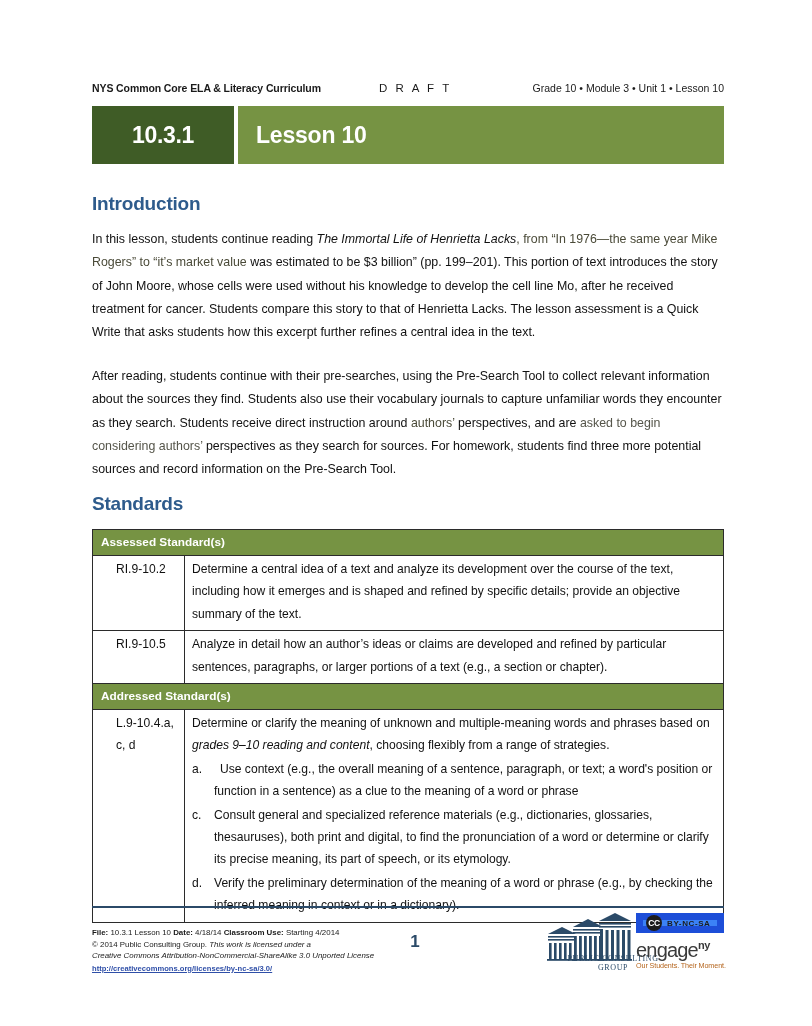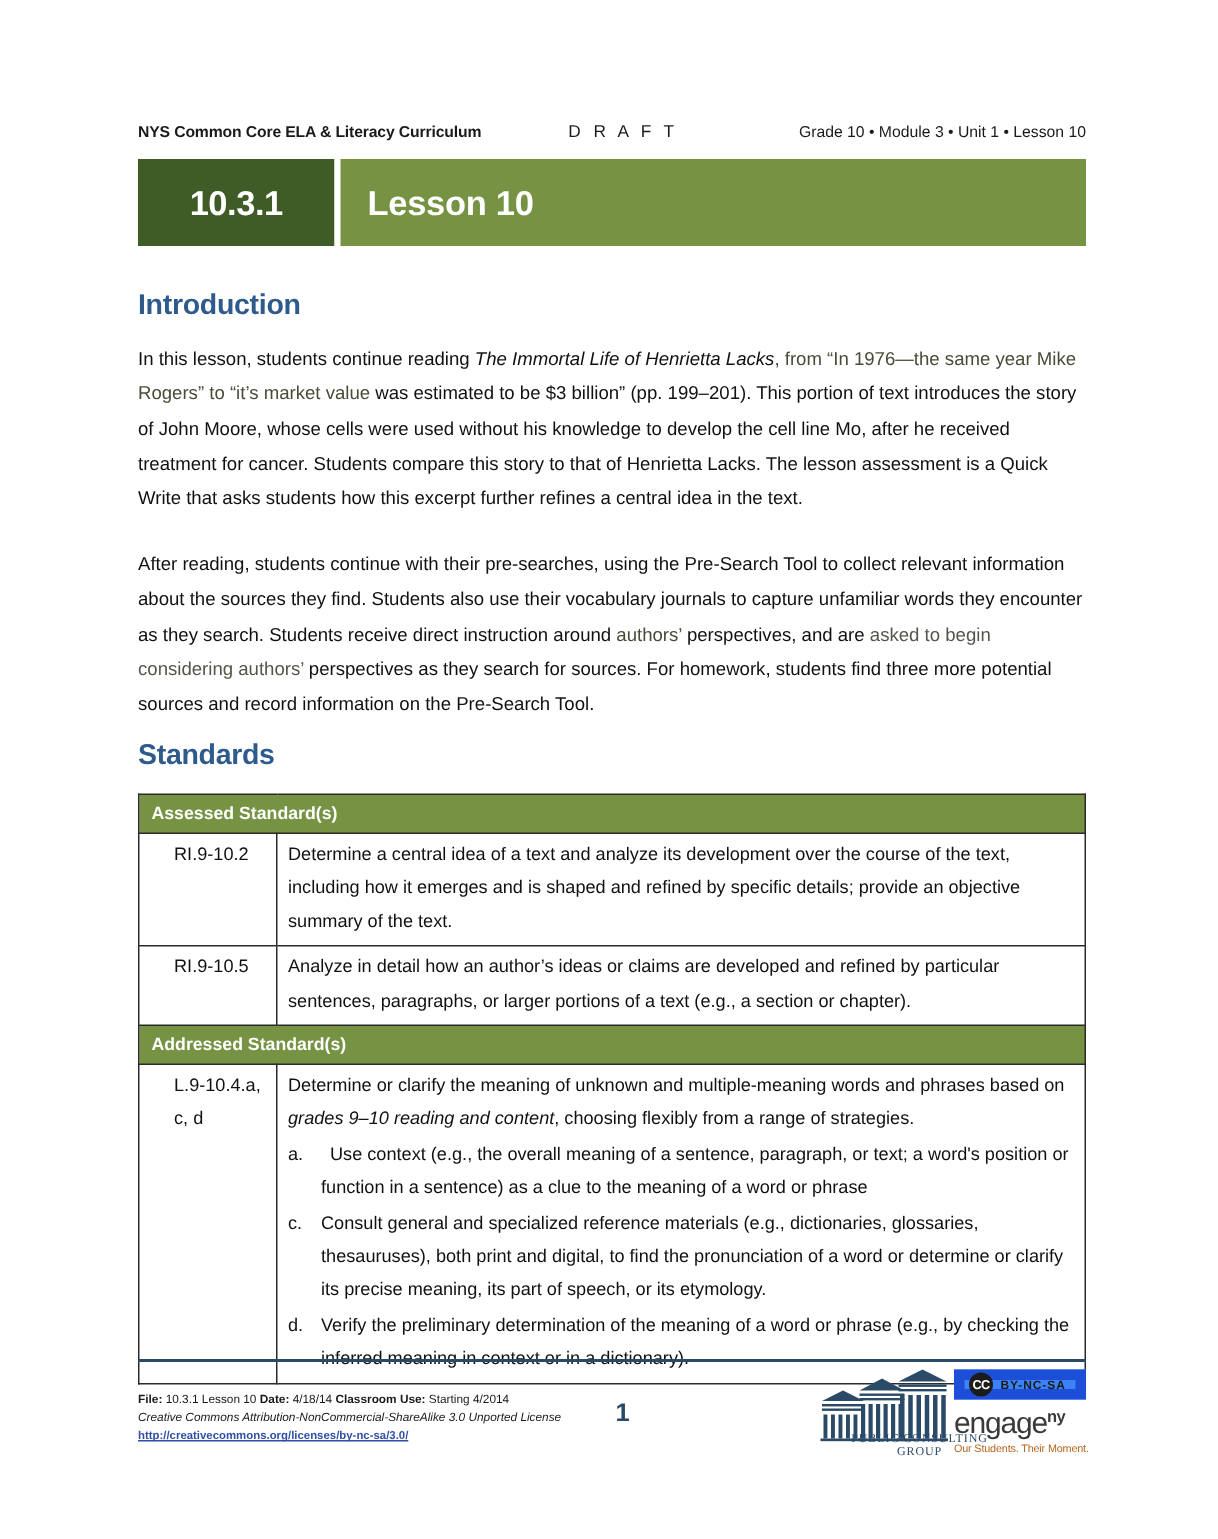--- a/index.html
+++ b/index.html
@@ -57,21 +57,21 @@
   .banner {
     position: absolute;
     top: 106px;
     left: 92px;
     width: 632px;
     height: 58px;
     display: flex;
     align-items: stretch;
   }
   .banner-num {
-    width: 131px;
+    width: 142px;
     background: #3f5c26;
     display: flex;
     align-items: center;
     justify-content: center;
     color: #ffffff;
     font-size: 23px;
     font-weight: bold;
     letter-spacing: -0.3px;
   }
   .banner-gap {
@@ -373,20 +373,21 @@
           </ul>
         </td>
       </tr>
     </tbody>
   </table>
 
   <div class="footer-rule"></div>
 
   <div class="footer-block">
     <div class="line1"><b>File:</b><span> 10.3.1 Lesson 10 </span><b>Date:</b><span> 4/18/14 </span><b>Classroom Use:</b><span> Starting 4/2014</span></div>
+    <div class="line2"><span>© 2014 Public Consulting Group. </span><i>This work is licensed under a</i></div>
     <div class="line3">Creative Commons Attribution-NonCommercial-ShareAlike 3.0 Unported License</div>
     <a class="footer-link" href="#">http://creativecommons.org/licenses/by-nc-sa/3.0/</a>
   </div>
 
   <div class="page-number">1</div>
 
   <div class="pcg-logo">
     <svg width="92" height="58" viewBox="0 0 92 58" xmlns="http://www.w3.org/2000/svg">
       <g fill="#2b4a68">
 

